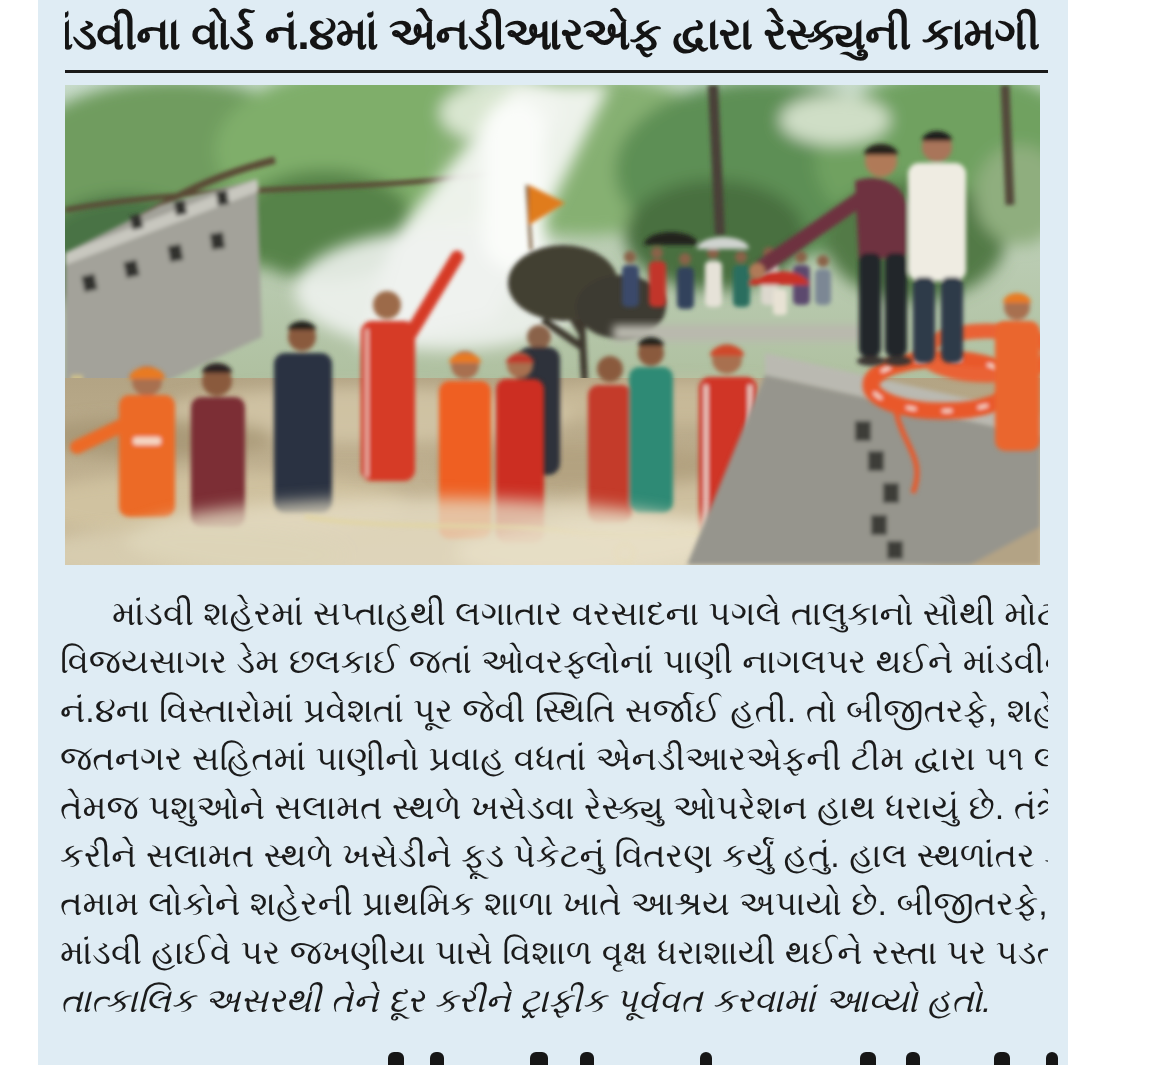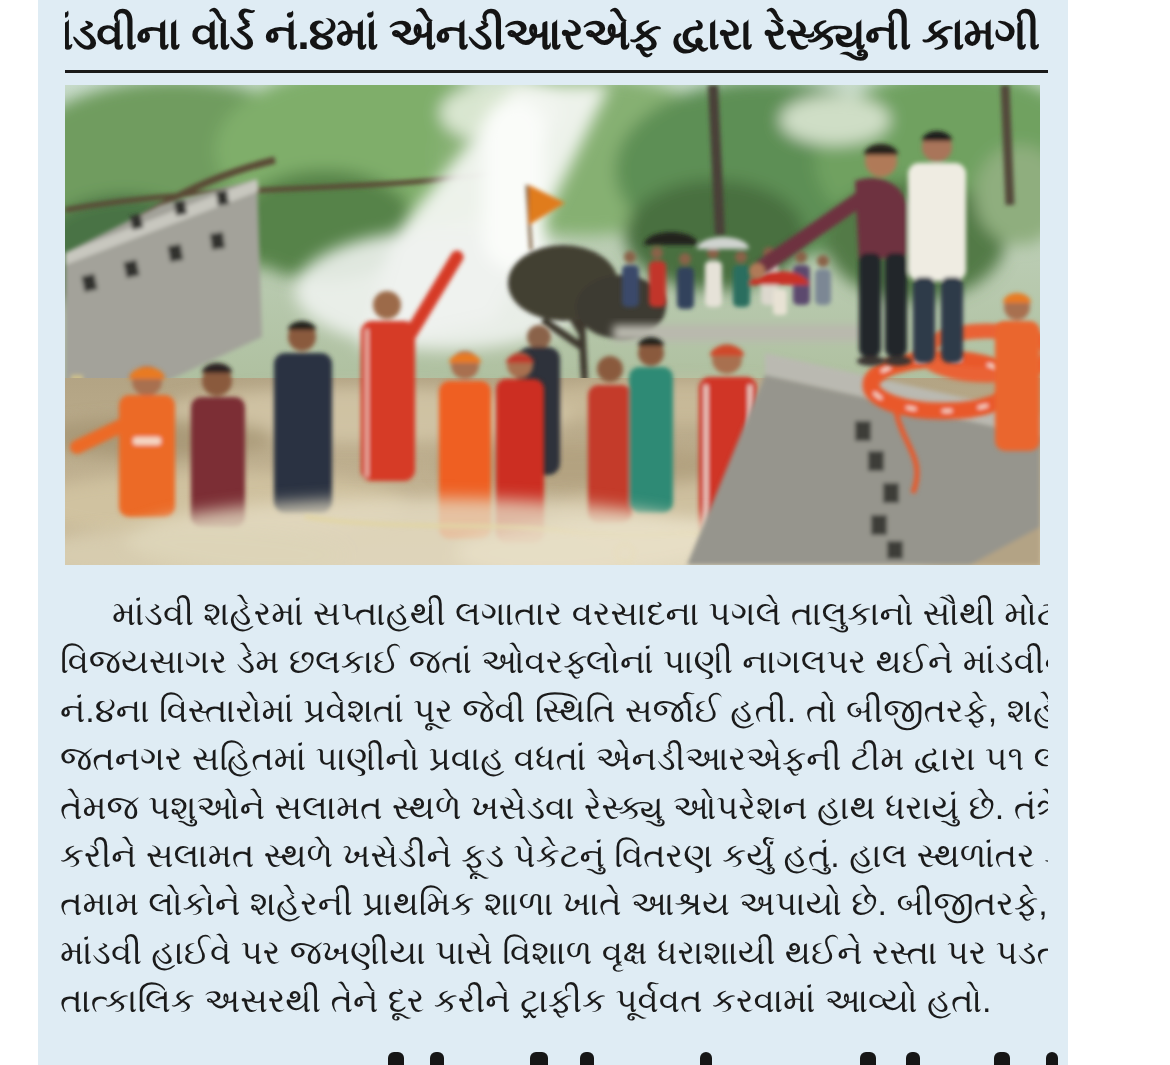--- a/index.html
+++ b/index.html
@@ -27,21 +27,21 @@
   .photo svg{display:block;width:975px;height:480px;}
   .article{
     position:absolute;left:60px;top:589px;width:988px;color:#1b1b1b;
     font-size:34px;font-weight:500;
   }
   .article .line{
     height:48.4px;line-height:48.4px;white-space:nowrap;
     text-align:justify;text-align-last:justify;overflow:hidden;
   }
   .article .line.first{padding-left:52px;width:936px;}
-  .article .line.last{text-align:left;text-align-last:left;}
+  .article .line.last{text-align:left;text-align-last:left;font-style:italic;}
   .cutoff{position:absolute;left:0;top:1046px;width:1170px;height:19px;}
   .cutoff i{
     position:absolute;top:6px;height:16px;border-radius:6px 6px 0 0;background:#161616;display:block;
   }
 </style>
 </head>
 <body>
 
 <div class="page">
   <div class="clip"></div>

